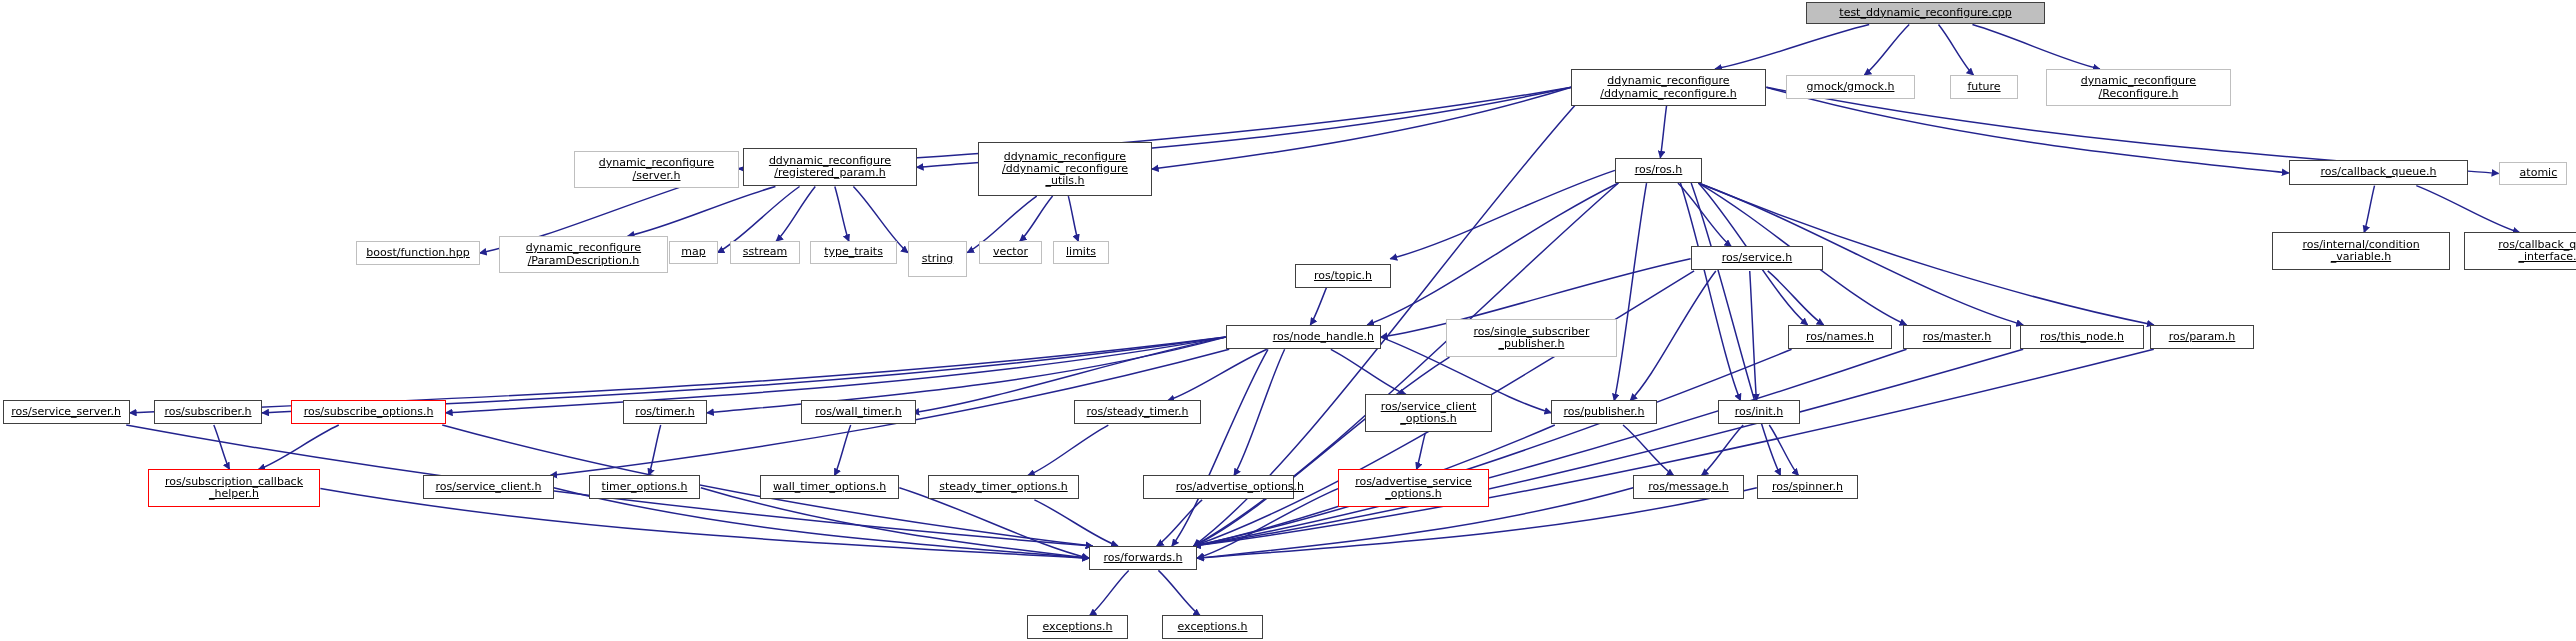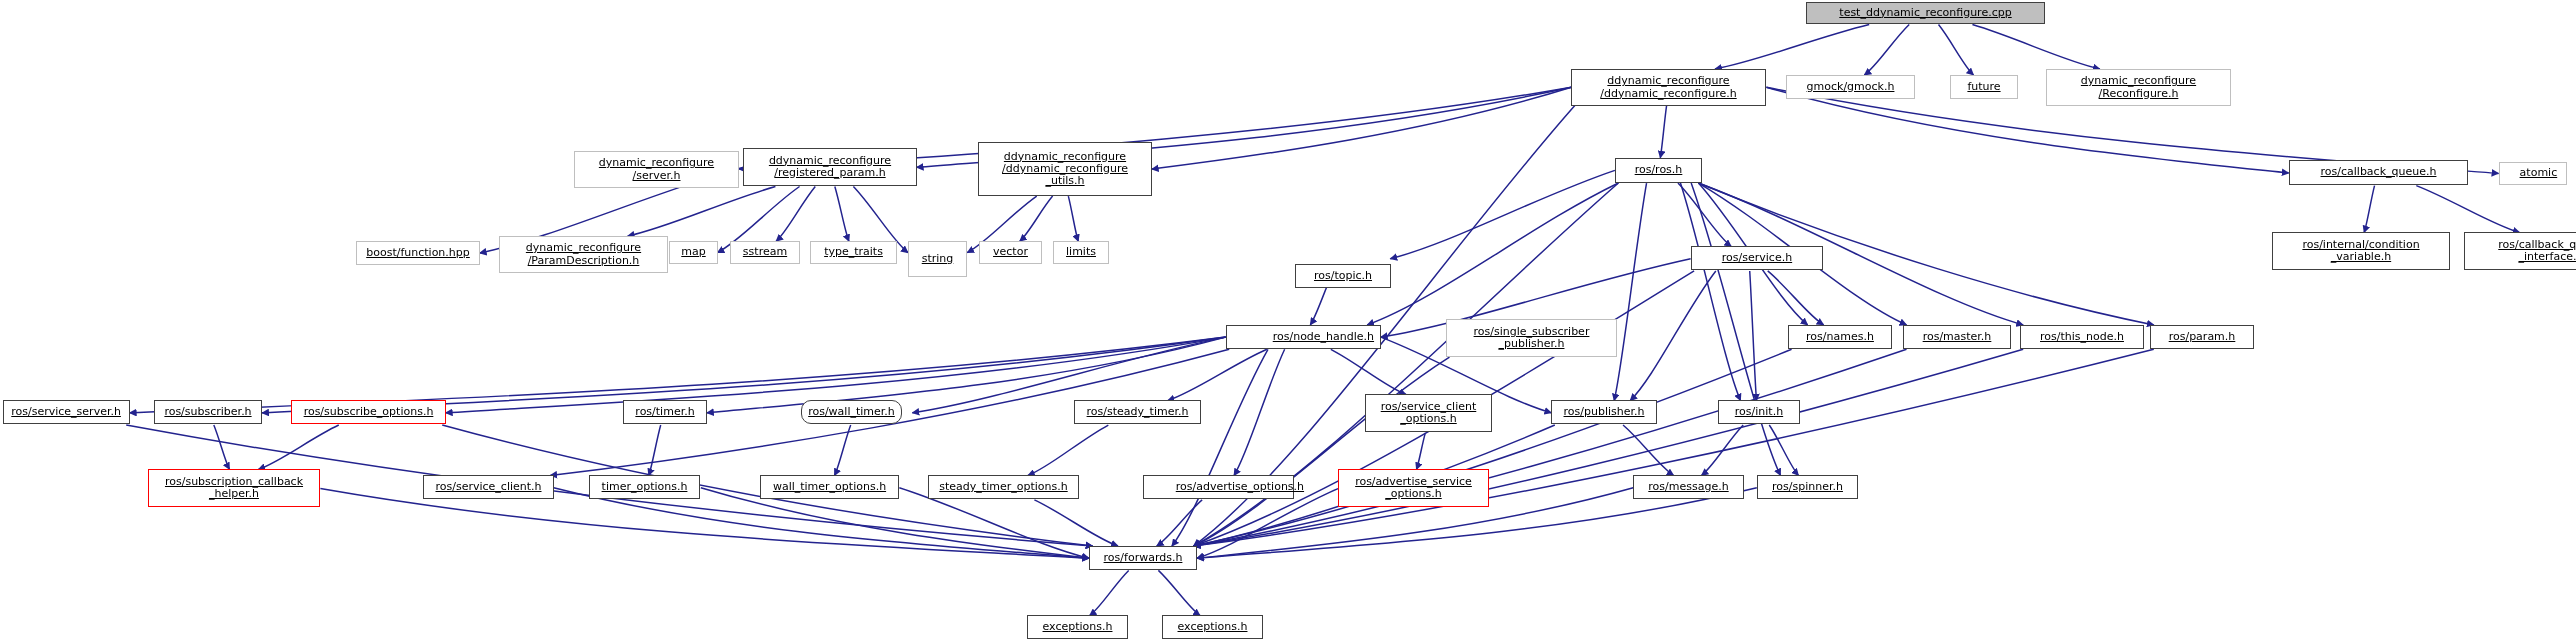--- a/index.html
+++ b/index.html
@@ -142,21 +142,21 @@
       <div class="node plain" style="left: 1446px; top: 319px; width: 171px; height: 38px;"><span>ros/single_subscriber
 _publisher.h</span></div>
       <div class="node strong" style="left: 1788px; top: 325px; width: 104px; height: 24.4px;"><span>ros/names.h</span></div>
       <div class="node strong" style="left: 1903px; top: 325px; width: 108px; height: 24.4px;"><span>ros/master.h</span></div>
       <div class="node strong" style="left: 2020px; top: 325px; width: 124px; height: 24.4px;"><span>ros/this_node.h</span></div>
       <div class="node strong" style="left: 2150px; top: 325px; width: 104px; height: 24.4px;"><span>ros/param.h</span></div>
       <div class="node strong" style="left: 2.6px; top: 400px; width: 127px; height: 24.4px;"><span>ros/service_server.h</span></div>
       <div class="node strong" style="left: 154px; top: 400px; width: 108px; height: 24.4px;"><span>ros/subscriber.h</span></div>
       <div class="node red" style="left: 291px; top: 400px; width: 155px; height: 24.4px;"><span>ros/subscribe_options.h</span></div>
       <div class="node strong" style="left: 623px; top: 400px; width: 84px; height: 24.4px;"><span>ros/timer.h</span></div>
-      <div class="node strong" style="left: 801px; top: 400px; width: 101px; height: 24.4px; border-radius: 10px;"><span>ros/wall_timer.h</span></div>
+      <div class="node strong" style="left: 801px; top: 400px; width: 115px; height: 24.4px;"><span>ros/wall_timer.h</span></div>
       <div class="node strong" style="left: 1074px; top: 400px; width: 127px; height: 24.4px;"><span>ros/steady_timer.h</span></div>
       <div class="node strong" style="left: 1365px; top: 394px; width: 127px; height: 38px;"><span>ros/service_client
 _options.h</span></div>
       <div class="node strong" style="left: 1551px; top: 400px; width: 106px; height: 24.4px;"><span>ros/publisher.h</span></div>
       <div class="node strong" style="left: 1718px; top: 400px; width: 82px; height: 24.4px;"><span>ros/init.h</span></div>
       <div class="node red" style="left: 148px; top: 469px; width: 172px; height: 38px;"><span>ros/subscription_callback
 _helper.h</span></div>
       <div class="node strong" style="left: 423px; top: 475px; width: 131px; height: 24.4px;"><span>ros/service_client.h</span></div>
       <div class="node strong" style="left: 589px; top: 475px; width: 111px; height: 24.4px;"><span>timer_options.h</span></div>
       <div class="node strong" style="left: 760px; top: 475px; width: 139px; height: 24.4px;"><span>wall_timer_options.h</span></div>

